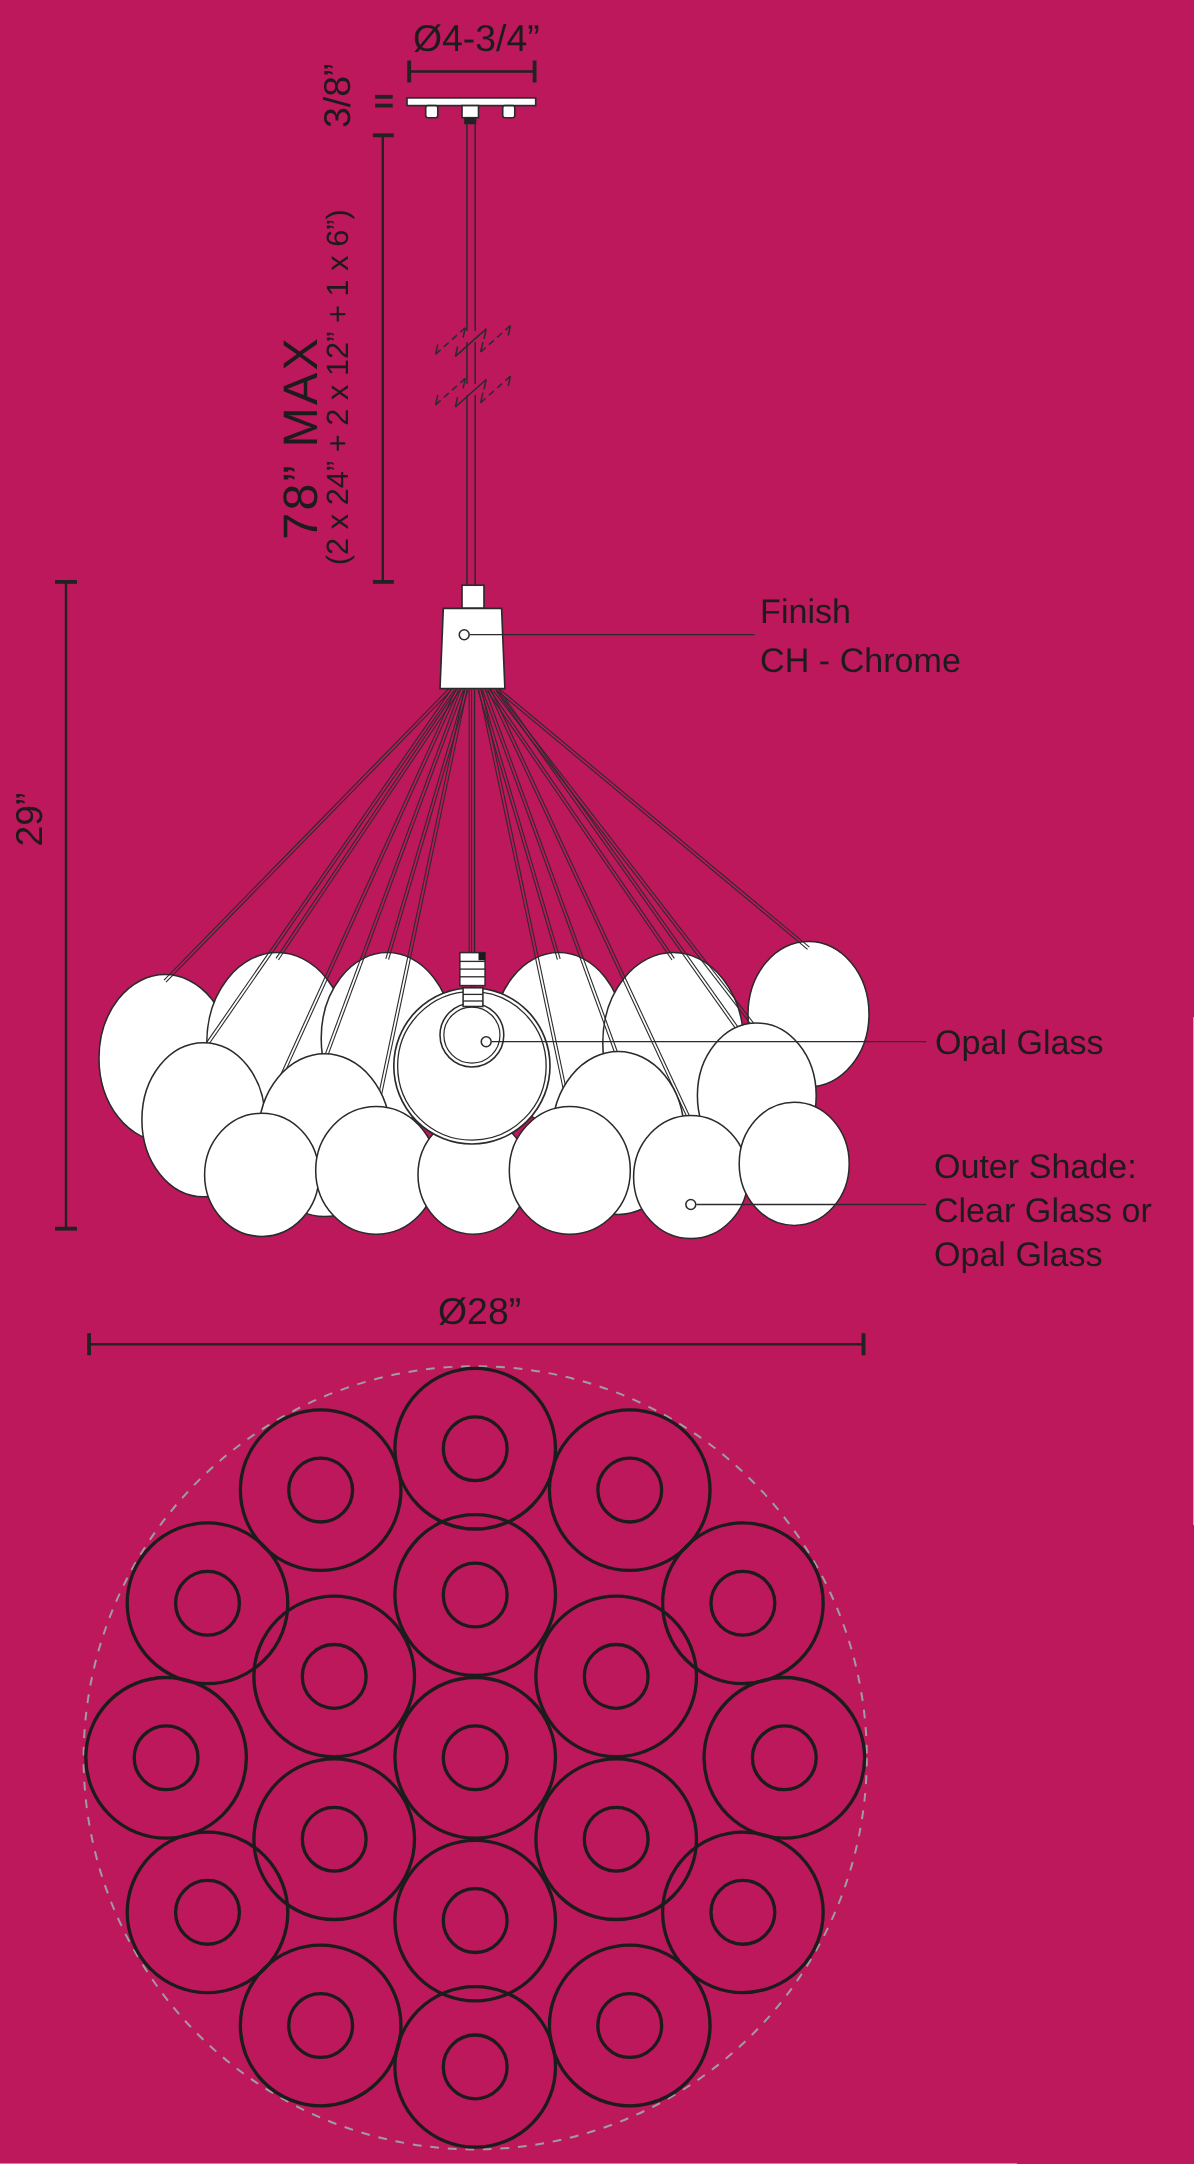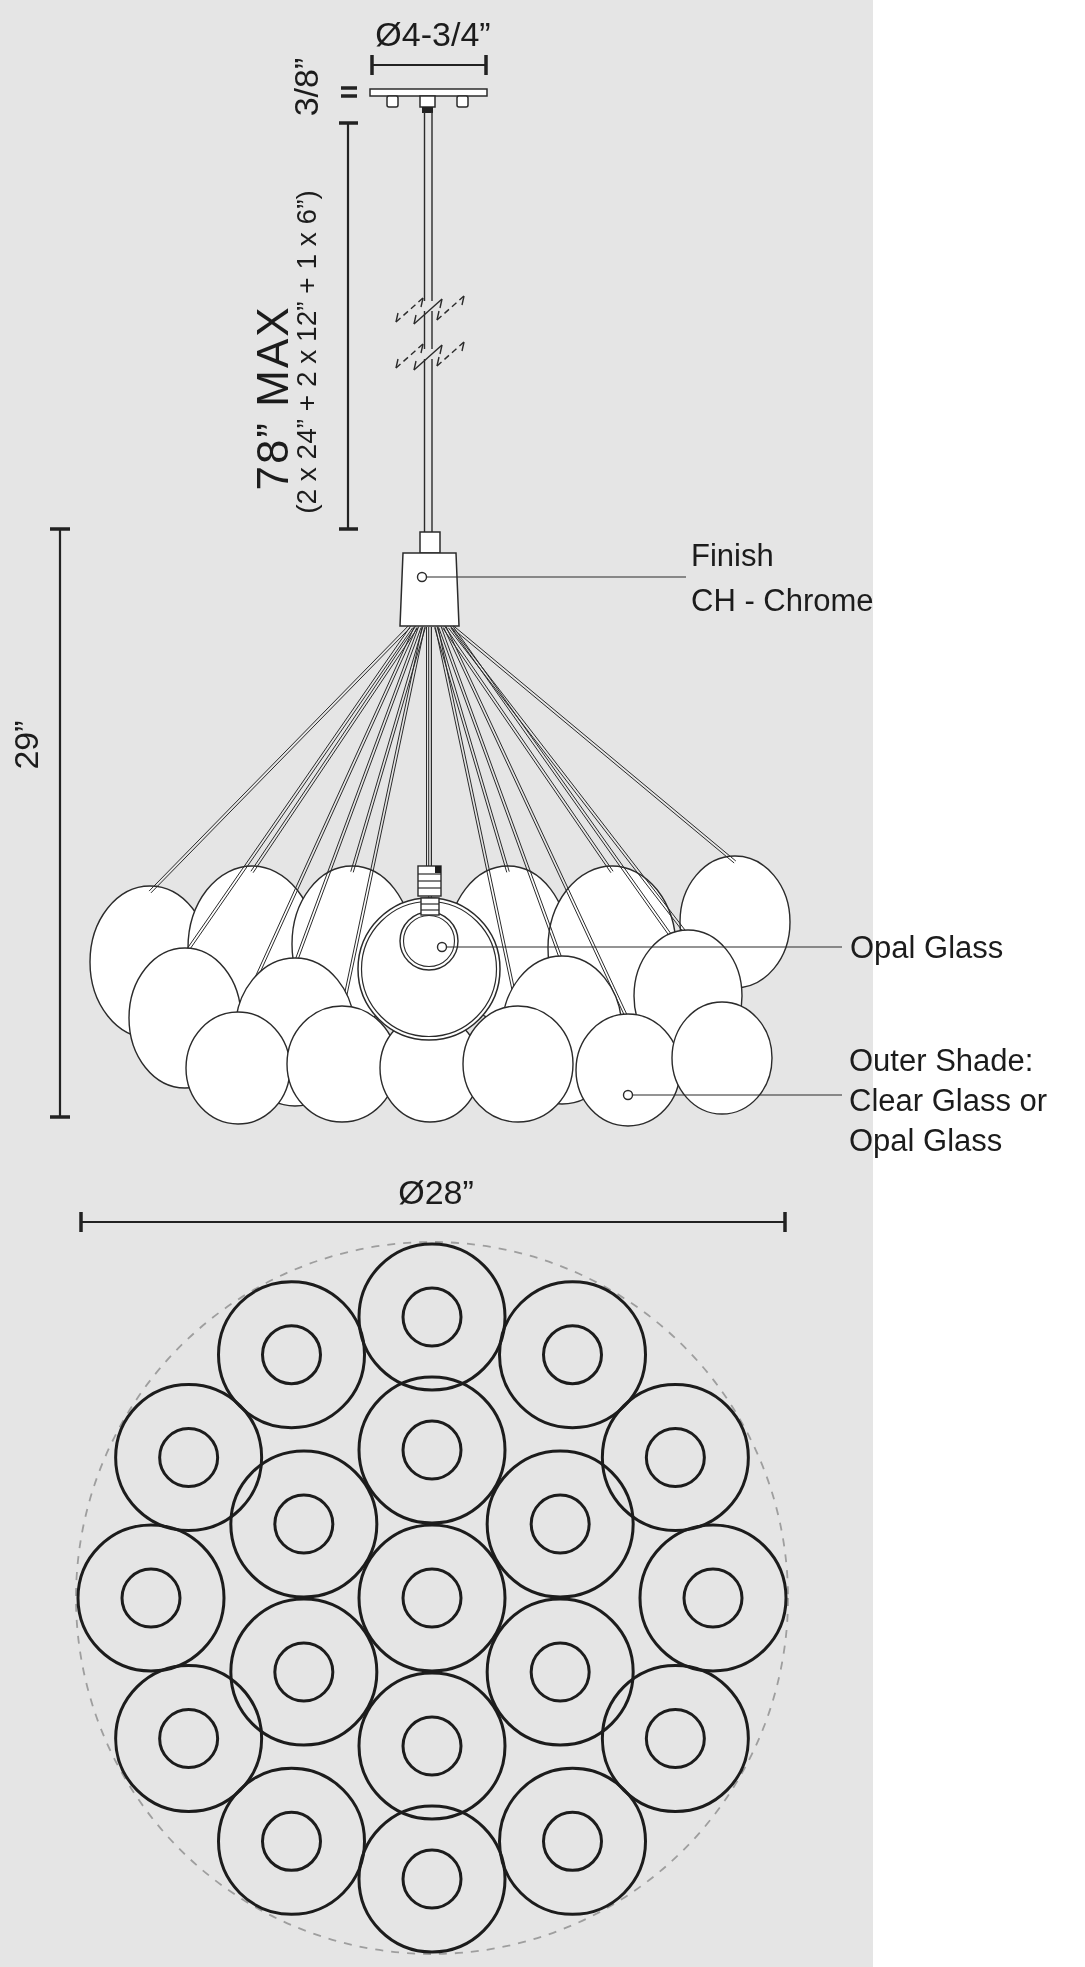--- a/index.html
+++ b/index.html
@@ -1,16 +1,16 @@
 <!DOCTYPE html>
 <html><head>
 <meta charset="utf-8">
 <style>
   html, body { margin: 0; padding: 0; background: #ffffff; }
-  .page { width: 873px; height: 1967px; background: #e5e5e5; position: relative; }
+  .page { width: 1085px; height: 1967px; background: #be185d; position: relative; }
   svg { display: block; }
   text {
     font-family: "Liberation Sans", sans-serif;
     fill: #1c1c1c;
   }
   .dim-text   { font-size: 34px; }
   .big-dim    { font-size: 44px; letter-spacing: 2px; }
   .small-dim  { font-size: 28px; }
   .ann        { font-size: 31px; }
   .mid        { text-anchor: middle; }

